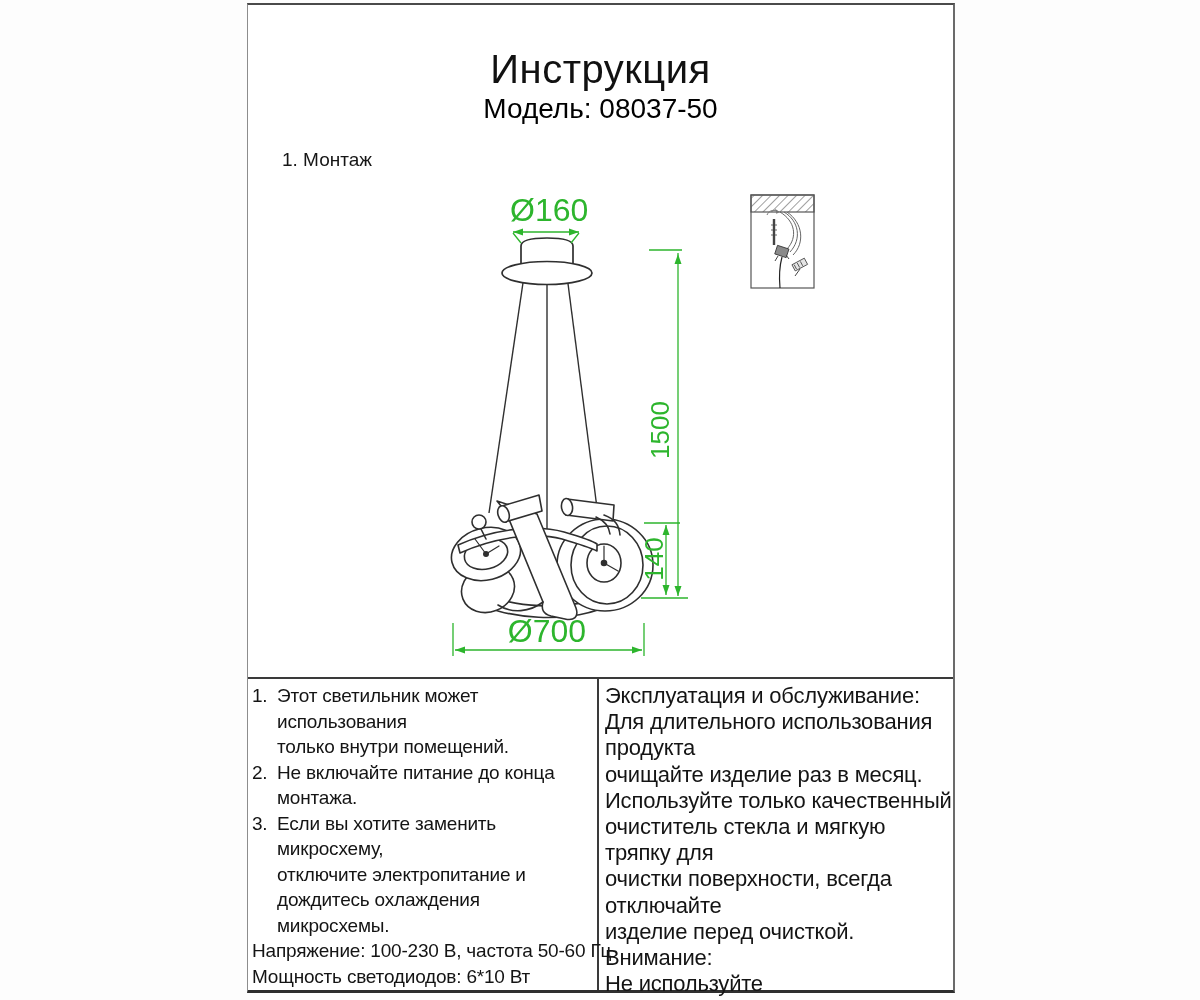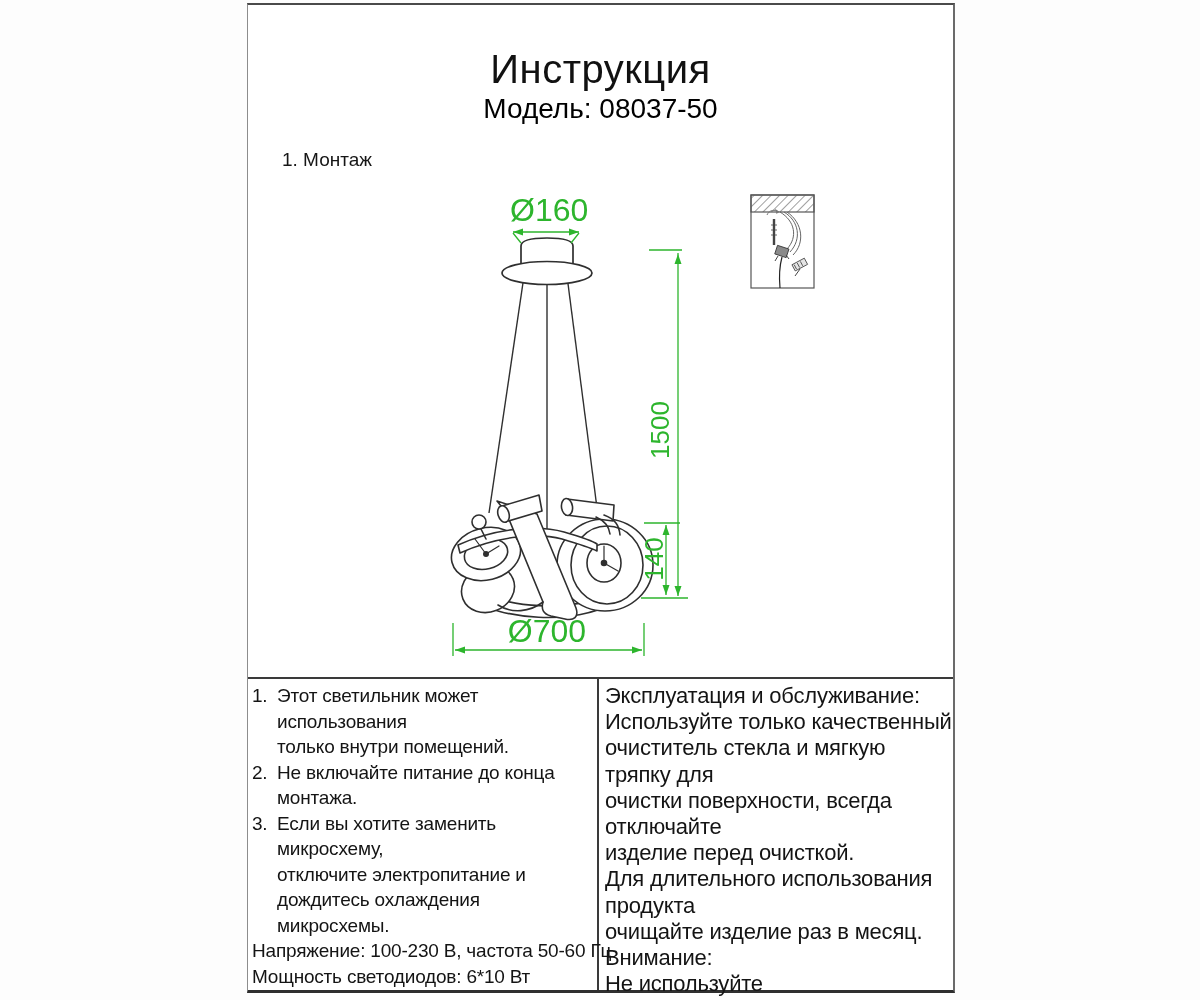--- a/index.html
+++ b/index.html
@@ -153,26 +153,26 @@
           <span class="num">3.</span>
           <span class="itext">Если вы хотите заменить микросхему,
 отключите электропитание и
 дождитесь охлаждения микросхемы.</span>
         </div>
         <div class="spec-line">Напряжение: 100-230 В, частота 50-60 Гц</div>
         <div class="spec-line">Мощность светодиодов: 6*10 Вт</div>
       </div>
       <div class="col-right">
         <div>Эксплуатация и обслуживание:</div>
+        <div class="pre">Для длительного использования продукта
+очищайте изделие раз в месяц.</div>
         <div class="pre">Используйте только качественный
 очиститель стекла и мягкую тряпку для
 очистки поверхности, всегда отключайте
 изделие перед очисткой.</div>
-        <div class="pre">Для длительного использования продукта
-очищайте изделие раз в месяц.</div>
         <div>Внимание:</div>
         <div class="pre">Не используйте легковоспламеняющиеся
 и спиртовые растворы, они могут
 повредить изделие.</div>
       </div>
     </div>
 
   </div>
 </div>
 

